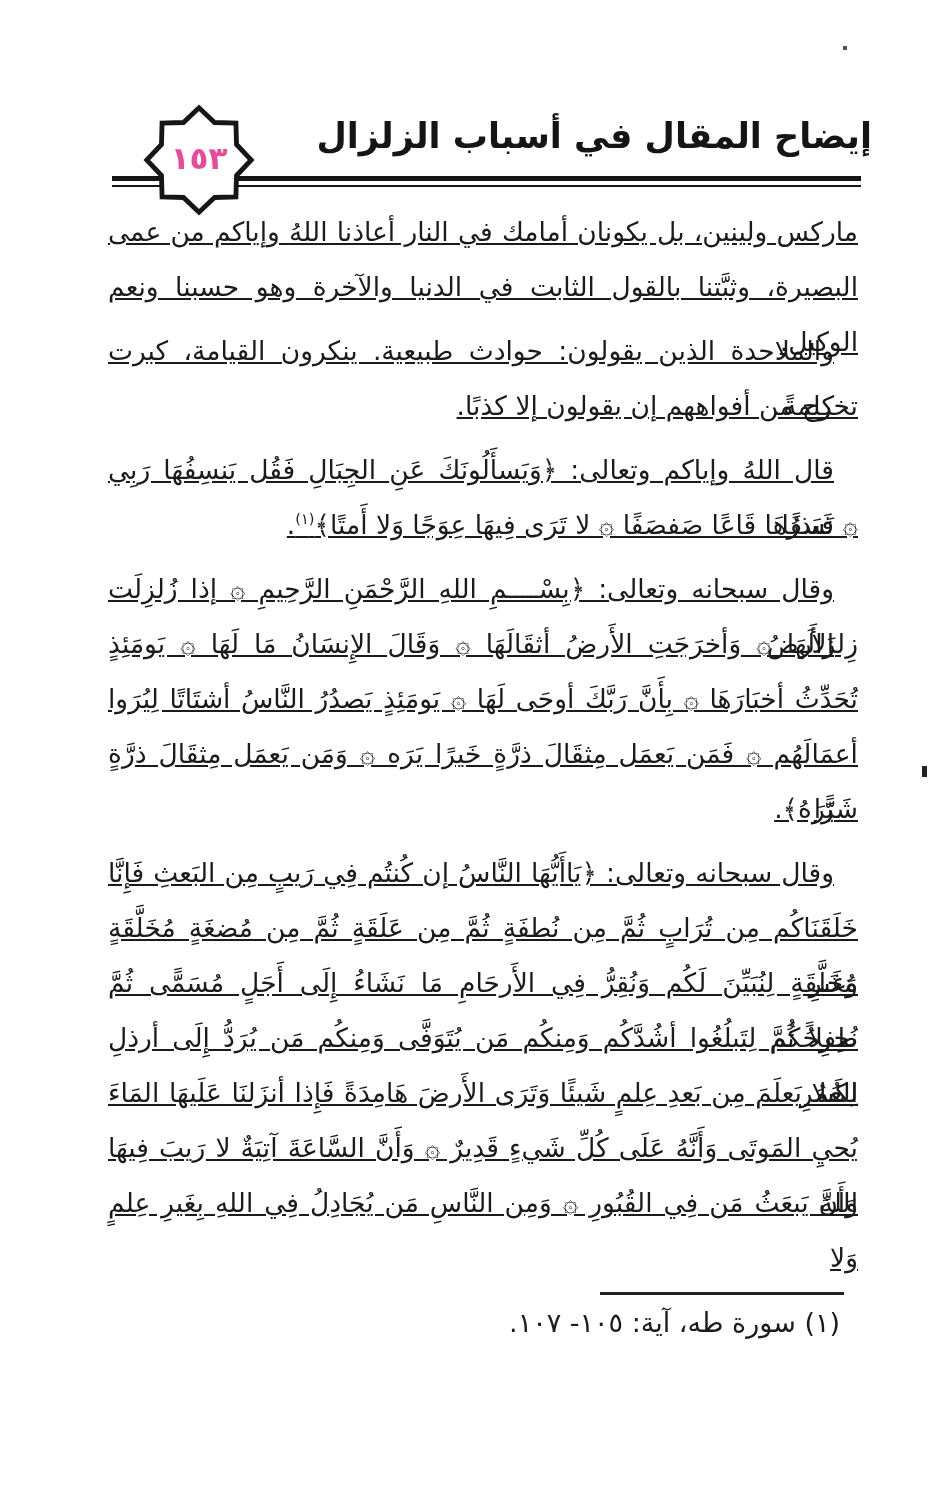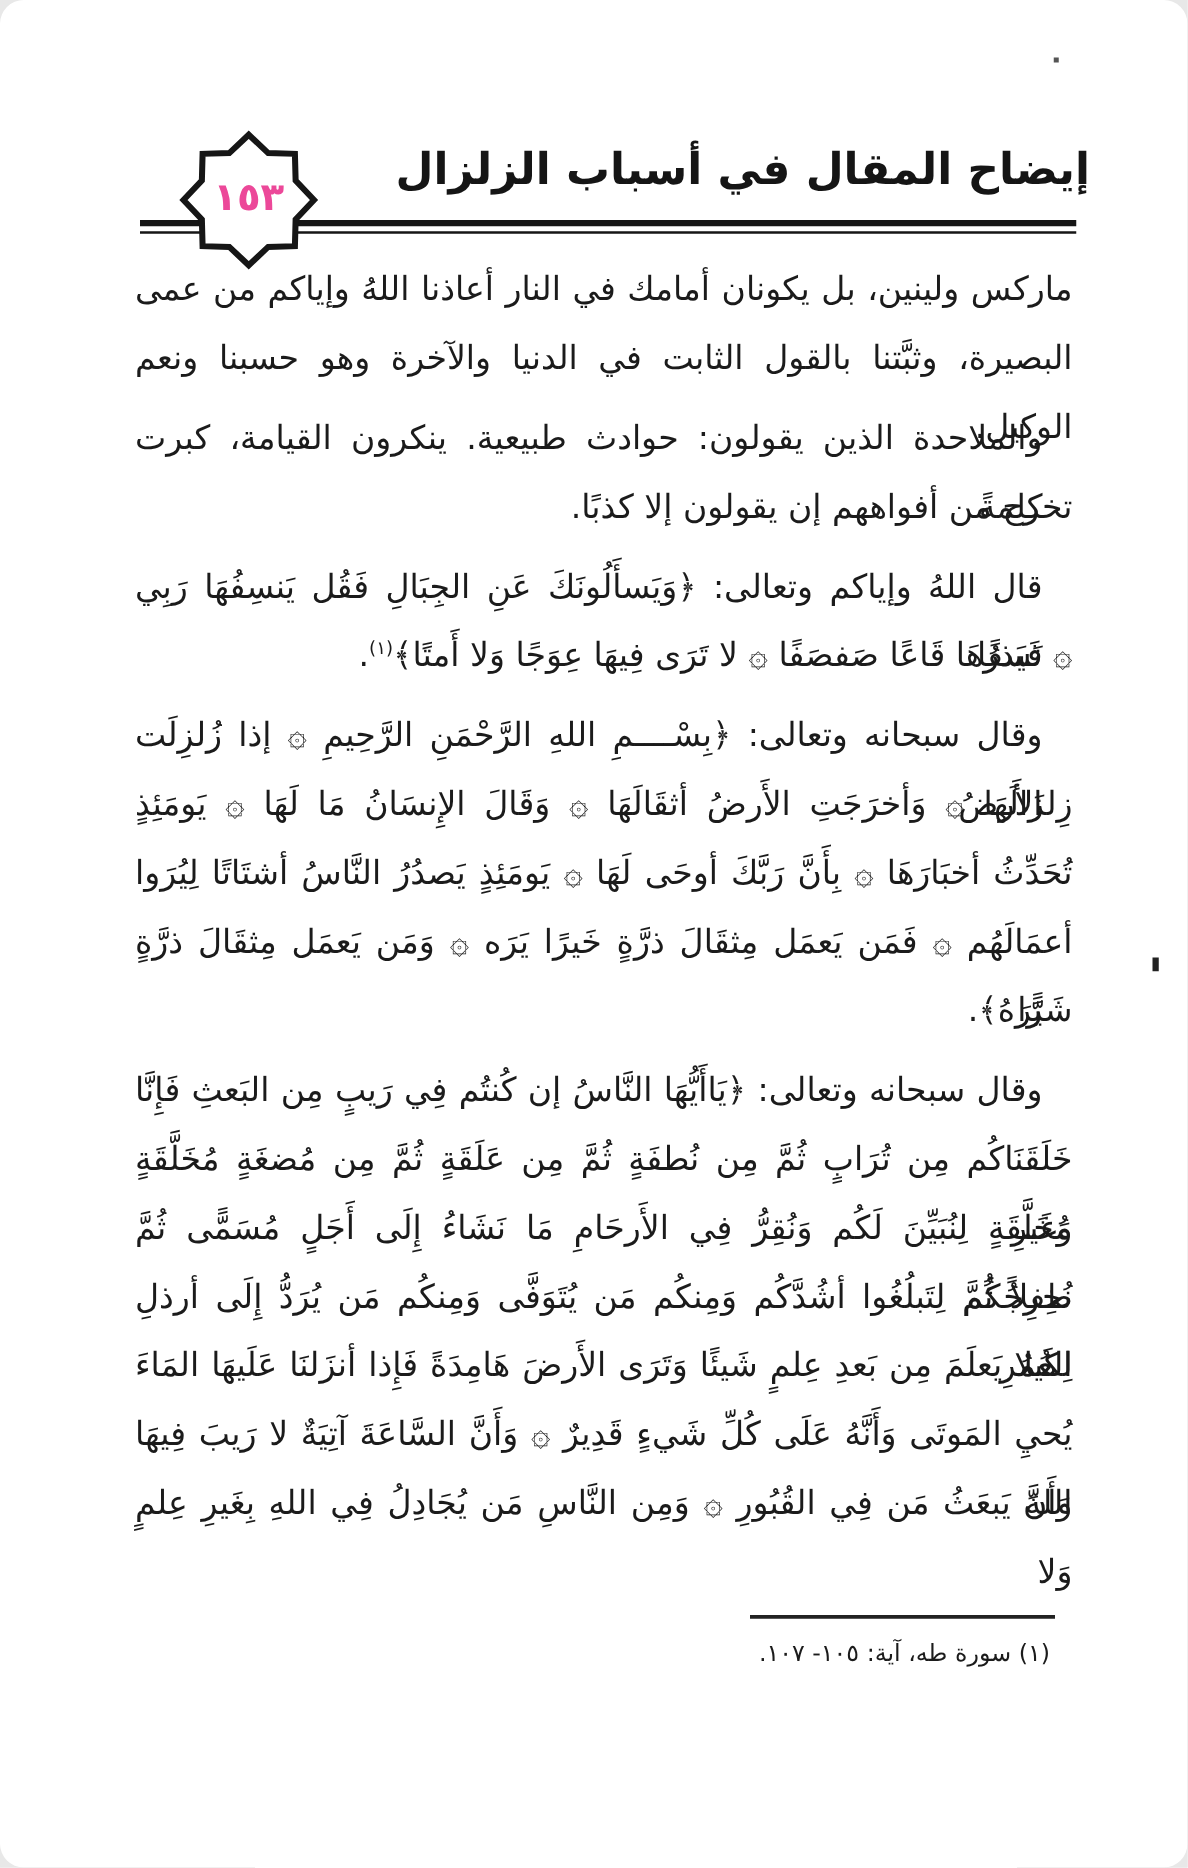--- a/index.html
+++ b/index.html
@@ -5,21 +5,20 @@
   html,body{margin:0;padding:0;background:#e8e8e8;}
   .page{
     position:relative;
     width:950px;height:1494px;
     background:#ffffff;
     margin:0 auto;
     overflow:hidden;
     font-family:"DejaVu Sans",sans-serif;
     color:#1b1b1b;
     direction:rtl;
-    border-radius:19px;
   }
   
   .title{
     position:absolute;
     top:116px;right:78px;
     font-size:35px;font-weight:bold;
     letter-spacing:-1px;
     white-space:nowrap;
     color:#151515;
   }
@@ -38,21 +37,21 @@
   .medallion svg{display:block;width:100%;height:100%;}
   .medallion .num{
     position:absolute;inset:0;
     display:flex;align-items:center;justify-content:center;
     font-size:31px;font-weight:bold;color:#ec4899;
     padding-bottom:4px;
   }
   
   .body{
     position:absolute;top:204px;right:92px;left:108px;
-    font-size:26.5px;line-height:55px;
+    font-size:26.5px;line-height:55px;text-decoration:underline;
   }
   .para{margin:0 0 9px 0;padding:0;}
   .line{
     height:55px;line-height:55px;
     white-space:nowrap;
     text-align:right;
   }
   .line.jst{
     white-space:normal;
     text-align:justify;
@@ -60,21 +59,21 @@
   }
   .line.ind{padding-right:24px;}
   sup.fn{font-size:0.55em;vertical-align:super;line-height:0;}
   
   .footnote-rule{
     position:absolute;top:1292px;left:600px;width:244px;
     border-top:3px solid #222;
   }
   .footnote-text{
     position:absolute;top:1303px;right:110px;
-    font-size:19px;line-height:40px;
+    font-size:27px;line-height:40px;
     text-align:right;white-space:nowrap;
   }
   
   .speck{position:absolute;background:#555;}
   .speck.s1{left:843px;top:46px;width:4px;height:4px;}
   .speck.s2{left:922px;top:766px;width:5px;height:11px;background:#222;}
 </style>
 </head>
 <body>
 

